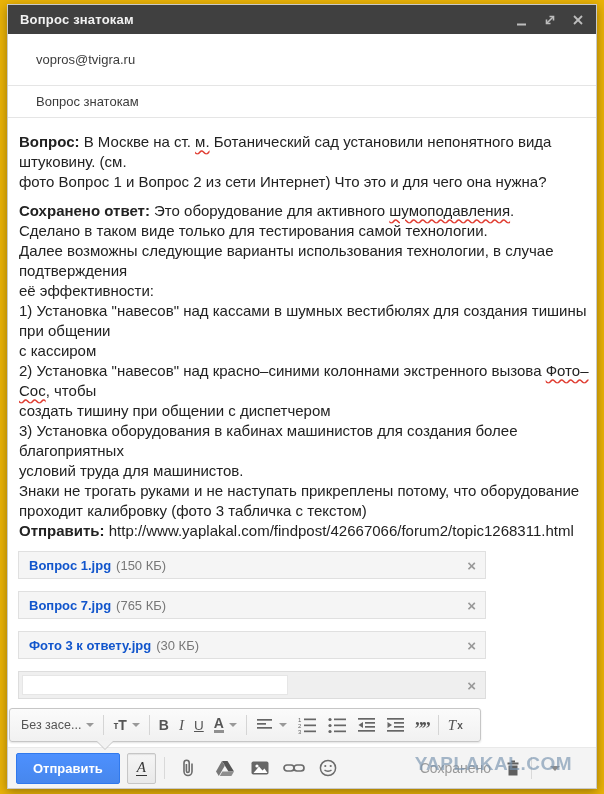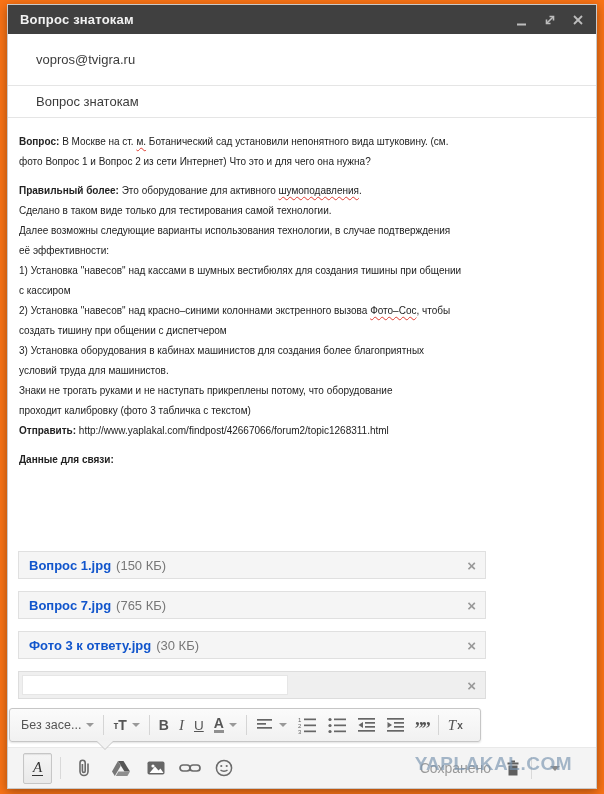--- a/index.html
+++ b/index.html
@@ -1,30 +1,30 @@
 <!DOCTYPE html>
 <html><head>
 <meta charset="utf-8">
 <style>
   html,body{margin:0;padding:0;background:#ffffff;font-family:"Liberation Sans","DejaVu Sans",sans-serif;}
-  .stage{position:relative;width:604px;height:794px;background:#f97316;overflow:hidden;}
+  .stage{position:relative;width:604px;height:794px;background:#eab308;overflow:hidden;}
   .window{position:absolute;left:7px;top:4px;width:590px;height:785px;background:#fff;
           border:1px solid #c9c9c9;box-sizing:border-box;box-shadow:0 3px 10px rgba(0,0,0,.35);}
   
   .titlebar{position:absolute;left:0;top:0;right:0;height:29px;background:#404040;display:flex;align-items:center;padding:0 10px 0 12px;box-sizing:border-box;}
   .titlebar .title{color:#f2f2f2;font-size:13px;font-weight:bold;letter-spacing:.2px;}
   .controls{margin-left:auto;display:flex;align-items:center;gap:12px;}
   .ctrl{width:16px;height:16px;display:inline-flex;align-items:center;justify-content:center;cursor:pointer;}
   
   .row{box-sizing:border-box;border-bottom:1px solid #e5e5e5;display:flex;align-items:center;padding-left:28px;color:#3c3c3c;font-size:13px;background:#fff;}
   .row.recipient{position:absolute;left:0;right:0;top:29px;height:52px;}
   .row.subject{position:absolute;left:0;right:0;top:81px;height:32px;}
   
   .bodyarea{position:absolute;left:0;right:0;top:113px;height:433px;box-sizing:border-box;padding:14px 4px 0 11px;
-            font-size:10px;line-height:20px;color:#222;overflow:hidden;}
+            font-size:15px;line-height:20px;color:#222;overflow:hidden;}
   .para{white-space:pre-wrap;margin:0 0 9px 0;}
   .para .b{font-weight:bold;}
   .para .sp{text-decoration:underline;text-decoration-style:wavy;text-decoration-color:#e03c31;text-underline-offset:2px;}
   
   .attachments{position:absolute;left:10px;top:546px;width:468px;}
   .chip{position:relative;height:28px;box-sizing:border-box;background:#f5f5f5;border:1px solid #e0e0e0;margin-bottom:12px;
         display:flex;align-items:center;padding:0 26px 0 10px;font-size:13px;text-align:right;}
   .chip .fname{color:#1155cc;font-weight:bold;cursor:pointer;}
   .chip .fsize{color:#777;margin-left:5px;}
   .chip .chipx{position:absolute;right:9px;top:50%;transform:translateY(-50%);color:#999;font-size:15px;font-weight:bold;line-height:1;cursor:pointer;}
@@ -100,21 +100,21 @@
       <span>vopros@tvigra.ru</span>
     </div>
 
     <div class="row subject">
       <span>Вопрос знатокам</span>
     </div>
 
     <div class="bodyarea" id="body-area">
         <div class="para"><span class="b">Вопрос:</span><span> В Москве на ст. </span><span class="sp">м.</span><span> Ботанический сад установили непонятного вида штуковину. (см.
 фото Вопрос 1 и Вопрос 2 из сети Интернет) Что это и для чего она нужна?</span></div>
-        <div class="para"><span class="b">Правильный более:</span><span> Это оборудование для активного </span><span class="sp">шумоподавления</span><span>.
+        <div class="para"><span class="b">Сохранено ответ:</span><span> Это оборудование для активного </span><span class="sp">шумоподавления</span><span>.
 Сделано в таком виде только для тестирования самой технологии.
 Далее возможны следующие варианты использования технологии, в случае подтверждения
 её эффективности:
 1) Установка "навесов" над кассами в шумных вестибюлях для создания тишины при общении
 с кассиром
 2) Установка "навесов" над красно–синими колоннами экстренного вызова </span><span class="sp">Фото–Сос</span><span>, чтобы
 создать тишину при общении с диспетчером
 3) Установка оборудования в кабинах машинистов для создания более благоприятных
 условий труда для машинистов.
 Знаки не трогать руками и не наступать прикреплены потому, что оборудование
@@ -224,20 +224,21 @@
       <span class="fbtn quote">””</span>
       <span class="fsep"></span>
       <span class="fbtn clearfmt">
           <span>T</span>
           <span class="sub">x</span>
         </span>
       <div class="caret"></div>
     </div>
 
     <div class="footer">
+      <span class="sendbtn">Отправить</span>
       <span class="abtn">
         <span class="aglyph">A</span>
       </span>
       <span class="vsep"></span>
       <span class="ibtn">
         <svg width="22" height="22" viewBox="0 0 22 22" fill="none" stroke="#6b6b6b" stroke-width="1.6">
           <path d="M15 6.5v8a4 4 0 0 1-8 0V5.8a2.6 2.6 0 0 1 5.2 0v8.2a1.4 1.4 0 0 1-2.8 0V7"></path>
         </svg>
       </span>
       <span class="ibtn" style="margin-left:6px;">

